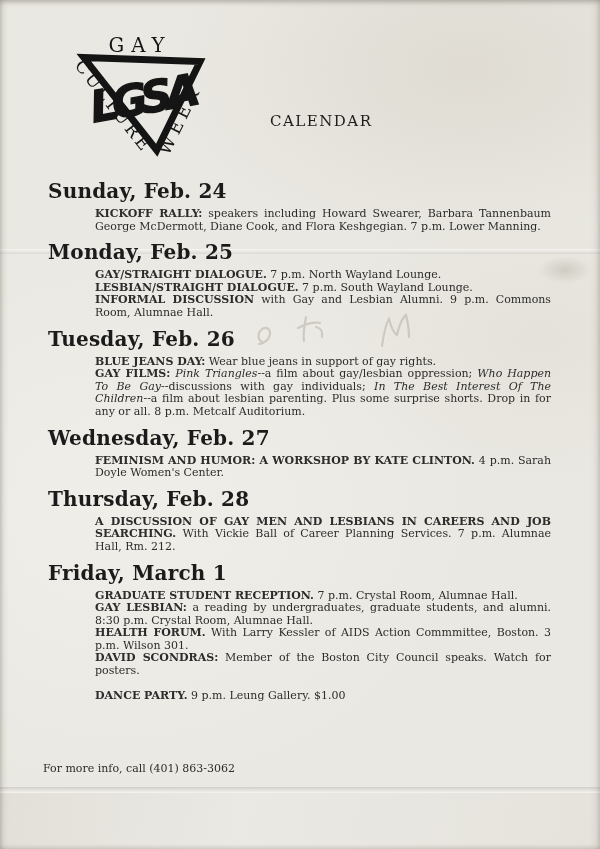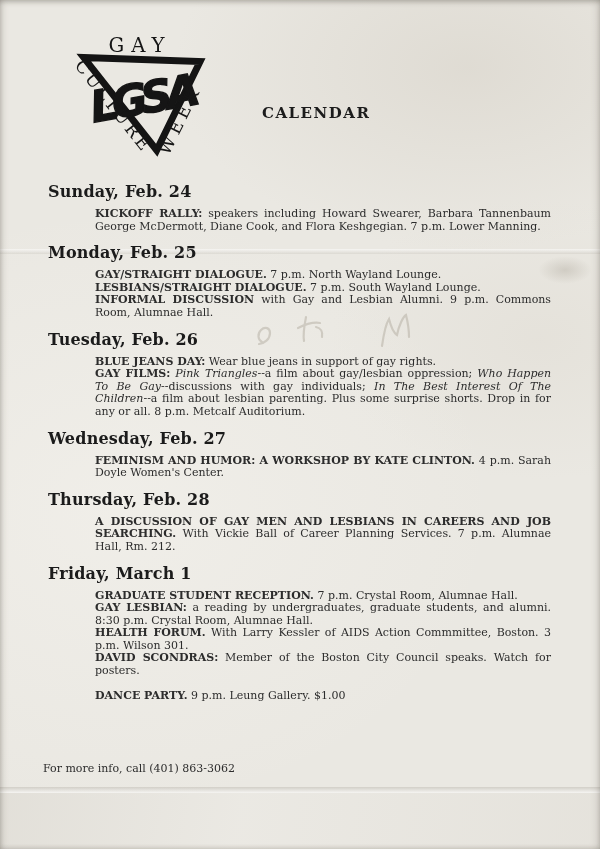--- a/index.html
+++ b/index.html
@@ -23,25 +23,25 @@
   }
   .crease-mid{position:absolute;left:0;right:0;top:249px;height:5px;z-index:1;
     background:linear-gradient(180deg,rgba(255,255,255,.55),rgba(150,144,132,.17));}
   .fold-bottom{position:absolute;left:0;right:0;top:787px;height:6px;z-index:1;
     background:linear-gradient(180deg,rgba(138,132,120,.25),rgba(255,255,255,.55));}
   .bottom-strip{position:absolute;left:0;right:0;top:793px;bottom:0;z-index:0;
     background:linear-gradient(100deg,rgba(222,219,212,.65),rgba(236,234,229,.4) 40%,rgba(225,222,215,.55));}
   .smudge{position:absolute;left:538px;top:256px;width:54px;height:28px;z-index:1;
     background:radial-gradient(ellipse at center,rgba(170,164,152,.38),rgba(170,164,152,0) 70%);}
   .logo{position:absolute;left:56px;top:27px;width:160px;height:140px;overflow:visible;z-index:2;}
-  .title{position:absolute;left:262px;top:104px;margin:0;z-index:2;
-    font-size:15px;font-weight:bold;letter-spacing:1.5px;color:#1c1c1c;}
+  .title{position:absolute;left:262px;top:104px;margin:8px;z-index:2;
+    font-size:15px;font-weight:normal;letter-spacing:1.5px;color:#1c1c1c;}
   .content{position:absolute;left:48px;top:182px;width:511px;z-index:2;}
   .day-section{margin:0;}
-  .day-heading{font-size:16px;line-height:19px;margin:10px 0 7px 0;font-weight:bold;
+  .day-heading{font-size:20px;line-height:19px;margin:10px 0 7px 0;font-weight:bold;
     letter-spacing:.2px;color:#1b1b1b;}
   .day-section:first-child .day-heading{margin-top:0;}
   .event{margin:0 8px 0 47px;font-size:11px;line-height:12.6px;text-align:justify;color:#2c2c2c;}
   .event.gap{margin-top:12px;}
   .seg-b{font-weight:bold;}
   .seg-i{font-style:italic;}
   .pencil{position:absolute;left:232px;top:312px;width:180px;height:48px;opacity:.5;z-index:1;}
   .footer{position:absolute;left:43px;top:762px;font-size:11px;color:#2c2c2c;z-index:2;}
 </style>
 </head>
@@ -81,21 +81,21 @@
   </svg>
 
   <div class="content">
       <section class="day-section">
         <h2 class="day-heading">Sunday, Feb. 24</h2>
         <p class="event"><span class="seg-b">KICKOFF RALLY:</span><span class="seg-p"> speakers including Howard Swearer, Barbara Tannenbaum George McDermott, Diane Cook, and Flora Keshgegian.  7 p.m.  Lower Manning.</span></p>
       </section>
       <section class="day-section">
         <h2 class="day-heading">Monday, Feb. 25</h2>
         <p class="event"><span class="seg-b">GAY/STRAIGHT DIALOGUE.</span><span class="seg-p">  7 p.m. North Wayland Lounge.</span></p>
-        <p class="event"><span class="seg-b">LESBIANS/STRAIGHT DIALOGUE.</span><span class="seg-p">  7 p.m. South Wayland Lounge.</span></p>
+        <p class="event"><span class="seg-b">LESBIAN/STRAIGHT DIALOGUE.</span><span class="seg-p">  7 p.m. South Wayland Lounge.</span></p>
         <p class="event"><span class="seg-b">INFORMAL DISCUSSION</span><span class="seg-p"> with Gay and Lesbian Alumni.  9 p.m.  Commons Room, Alumnae Hall.</span></p>
       </section>
       <section class="day-section">
         <h2 class="day-heading">Tuesday, Feb. 26</h2>
         <p class="event"><span class="seg-b">BLUE JEANS DAY:</span><span class="seg-p">  Wear blue jeans in support of gay rights.</span></p>
         <p class="event"><span class="seg-b">GAY FILMS:</span><span class="seg-p">  </span><span class="seg-i">Pink Triangles</span><span class="seg-p">--a film about gay/lesbian oppression; </span><span class="seg-i">Who Happen To Be Gay</span><span class="seg-p">--discussions with gay individuals; </span><span class="seg-i">In The Best Interest Of The Children</span><span class="seg-p">--a film about lesbian parenting.  Plus some surprise shorts.  Drop in for any or all.  8 p.m.  Metcalf Auditorium.</span></p>
       </section>
       <section class="day-section">
         <h2 class="day-heading">Wednesday, Feb. 27</h2>
         <p class="event"><span class="seg-b">FEMINISM AND HUMOR: A WORKSHOP BY KATE CLINTON.</span><span class="seg-p">  4 p.m.  Sarah Doyle Women's Center.</span></p>

